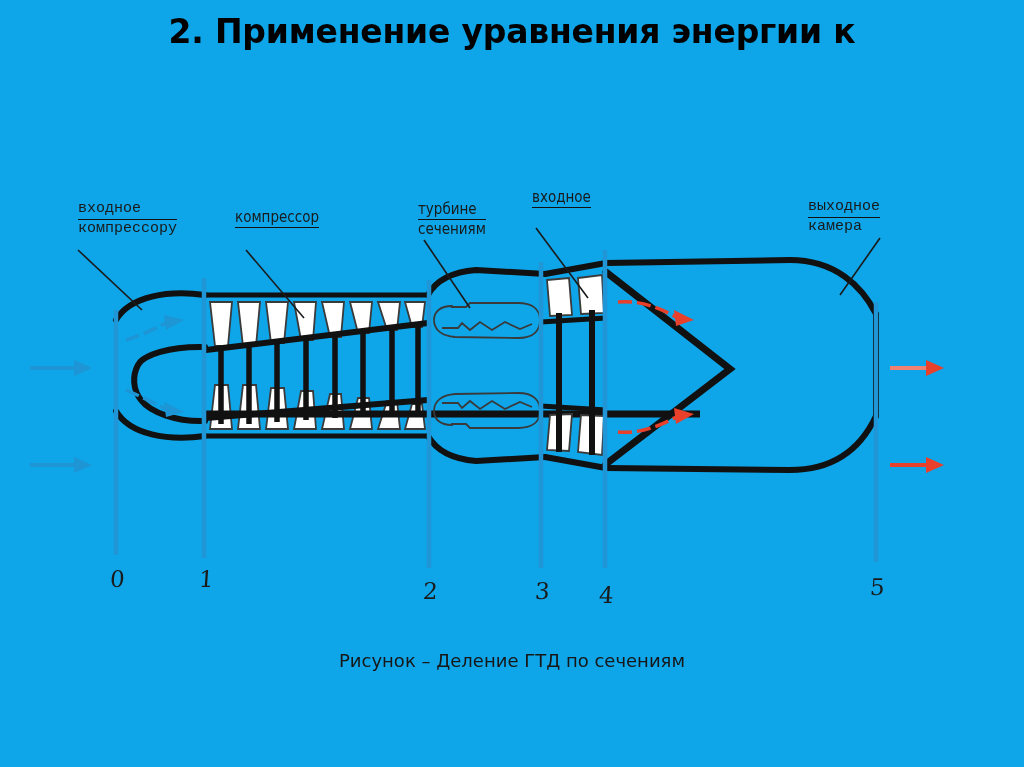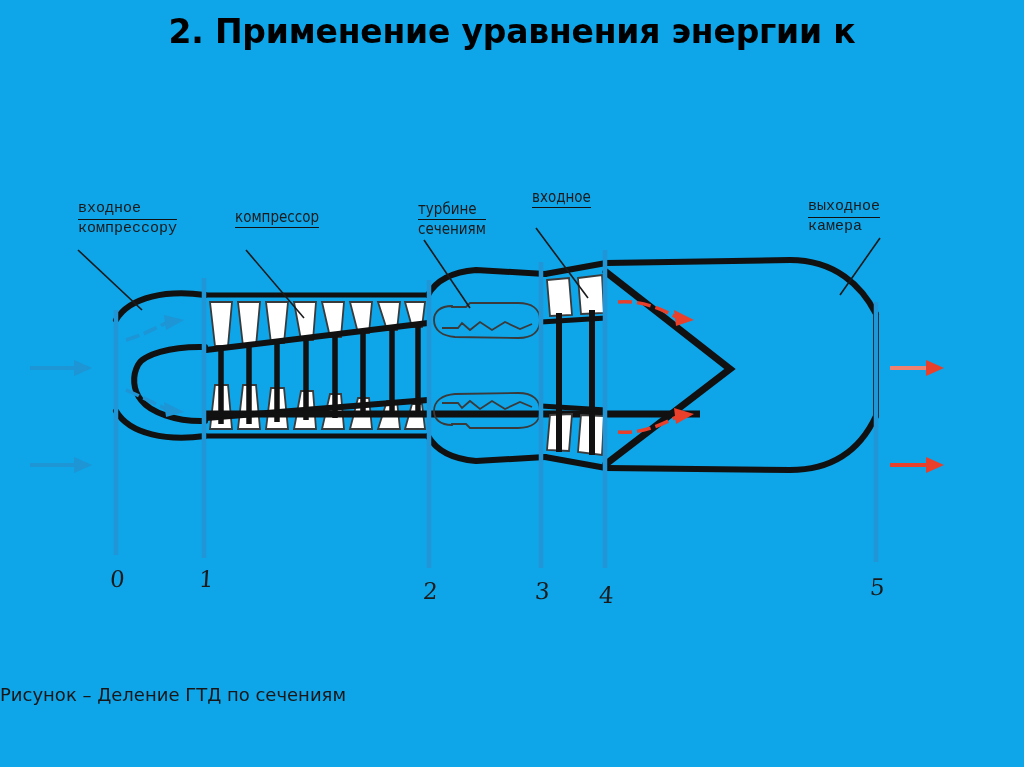--- a/index.html
+++ b/index.html
@@ -79,23 +79,23 @@
     font-family: "DejaVu Serif", "Liberation Serif", serif;
     font-size: 23px;
     color: #1a1a1a;
     transform: skewX(-4deg);
   }
 
   
   #caption {
     position: absolute;
     left: 0;
-    top: 684px;
+    top: 650px;
     width: 1024px;
-    text-align: left;
+    text-align: center;
     font-family: "DejaVu Sans", sans-serif;
     font-size: 18px;
     color: #171717;
   }
 </style>
 </head>
 <body>
 
 <div id="slide">
 

